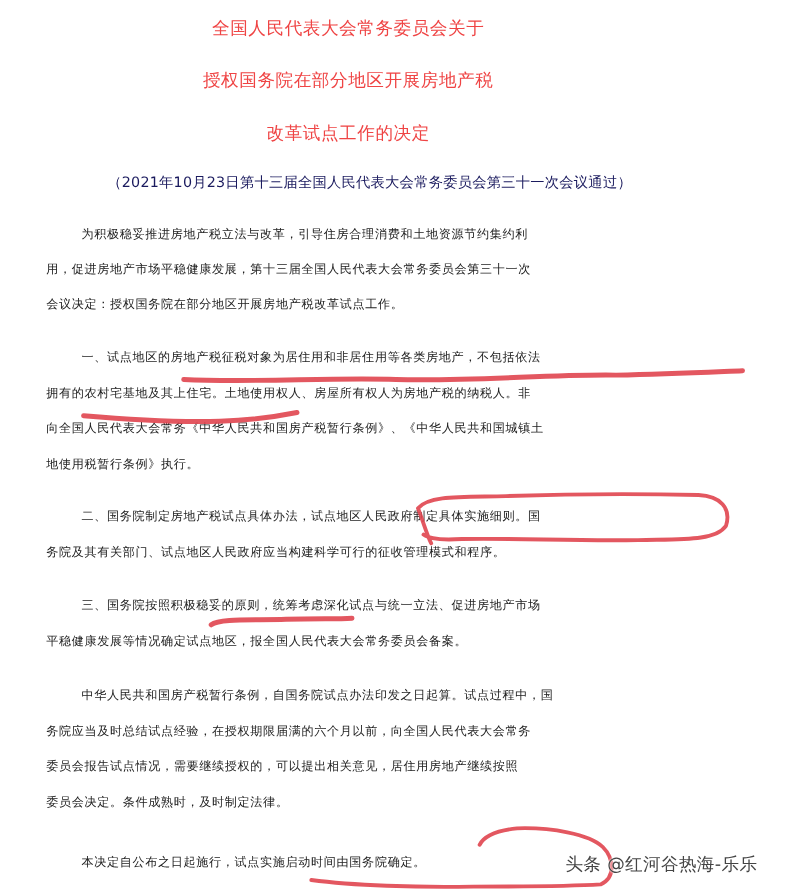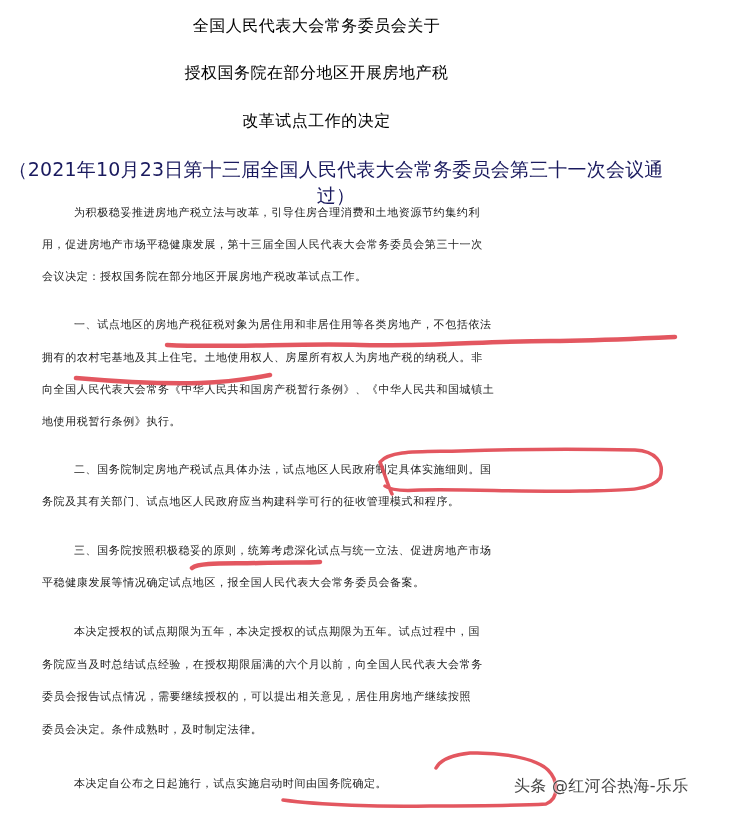--- a/index.html
+++ b/index.html
@@ -3,25 +3,25 @@
 <meta charset="utf-8">
 <style>
   html, body { margin: 0; padding: 0; background: #ffffff; }
   body {
     width: 730px; height: 813px; position: relative; overflow: hidden;
     font-family: "DejaVu Sans", "Liberation Sans", sans-serif;
     color: #1a1a1a;
   }
   .title-line {
     position: absolute; left: 0; width: 633px; text-align: center;
-    font-size: 16px; color: #000000; letter-spacing: 0.5px;
+    font-size: 16px; color: #ef4444; letter-spacing: 0.5px;
   }
   .subtitle {
     position: absolute; left: 0; width: 672px; text-align: center;
-    font-size: 19px; color: #1a1a5e; letter-spacing: 0.2px;
+    font-size: 13px; color: #1a1a5e; letter-spacing: 0.2px;
   }
   .para { position: absolute; left: 42px; width: 650px; }
   .line {
     position: absolute; left: 0; white-space: nowrap;
     font-size: 11px; color: #222; letter-spacing: 0.6px;
   }
   .indent { left: 32px; }
   svg.annot { position: absolute; left: 0; top: 0; width: 730px; height: 813px; pointer-events: none; }
   .watermark {
     position: absolute; left: 514px; top: 776px; font-size: 16px; color: #444;
@@ -54,21 +54,21 @@
   <div class="line indent" style="top:462px;">二、国务院制定房地产税试点具体办法，试点地区人民政府制定具体实施细则。国</div>
   <div class="line" style="top:494px;">务院及其有关部门、试点地区人民政府应当构建科学可行的征收管理模式和程序。</div>
 </div>
 
 <div class="para">
   <div class="line indent" style="top:543px;">三、国务院按照积极稳妥的原则，统筹考虑深化试点与统一立法、促进房地产市场</div>
   <div class="line" style="top:575px;">平稳健康发展等情况确定试点地区，报全国人民代表大会常务委员会备案。</div>
 </div>
 
 <div class="para">
-  <div class="line indent" style="top:624px;">本决定授权的试点期限为五年，本决定授权的试点期限为五年。试点过程中，国</div>
+  <div class="line indent" style="top:624px;">中华人民共和国房产税暂行条例，自国务院试点办法印发之日起算。试点过程中，国</div>
   <div class="line" style="top:657px;">务院应当及时总结试点经验，在授权期限届满的六个月以前，向全国人民代表大会常务</div>
   <div class="line" style="top:689px;">委员会报告试点情况，需要继续授权的，可以提出相关意见，居住用房地产继续按照</div>
   <div class="line" style="top:722px;">委员会决定。条件成熟时，及时制定法律。</div>
 </div>
 
 <div class="para">
   <div class="line indent" style="top:776px;">本决定自公布之日起施行，试点实施启动时间由国务院确定。</div>
 </div>
 
 <svg class="annot" viewBox="0 0 730 813">

